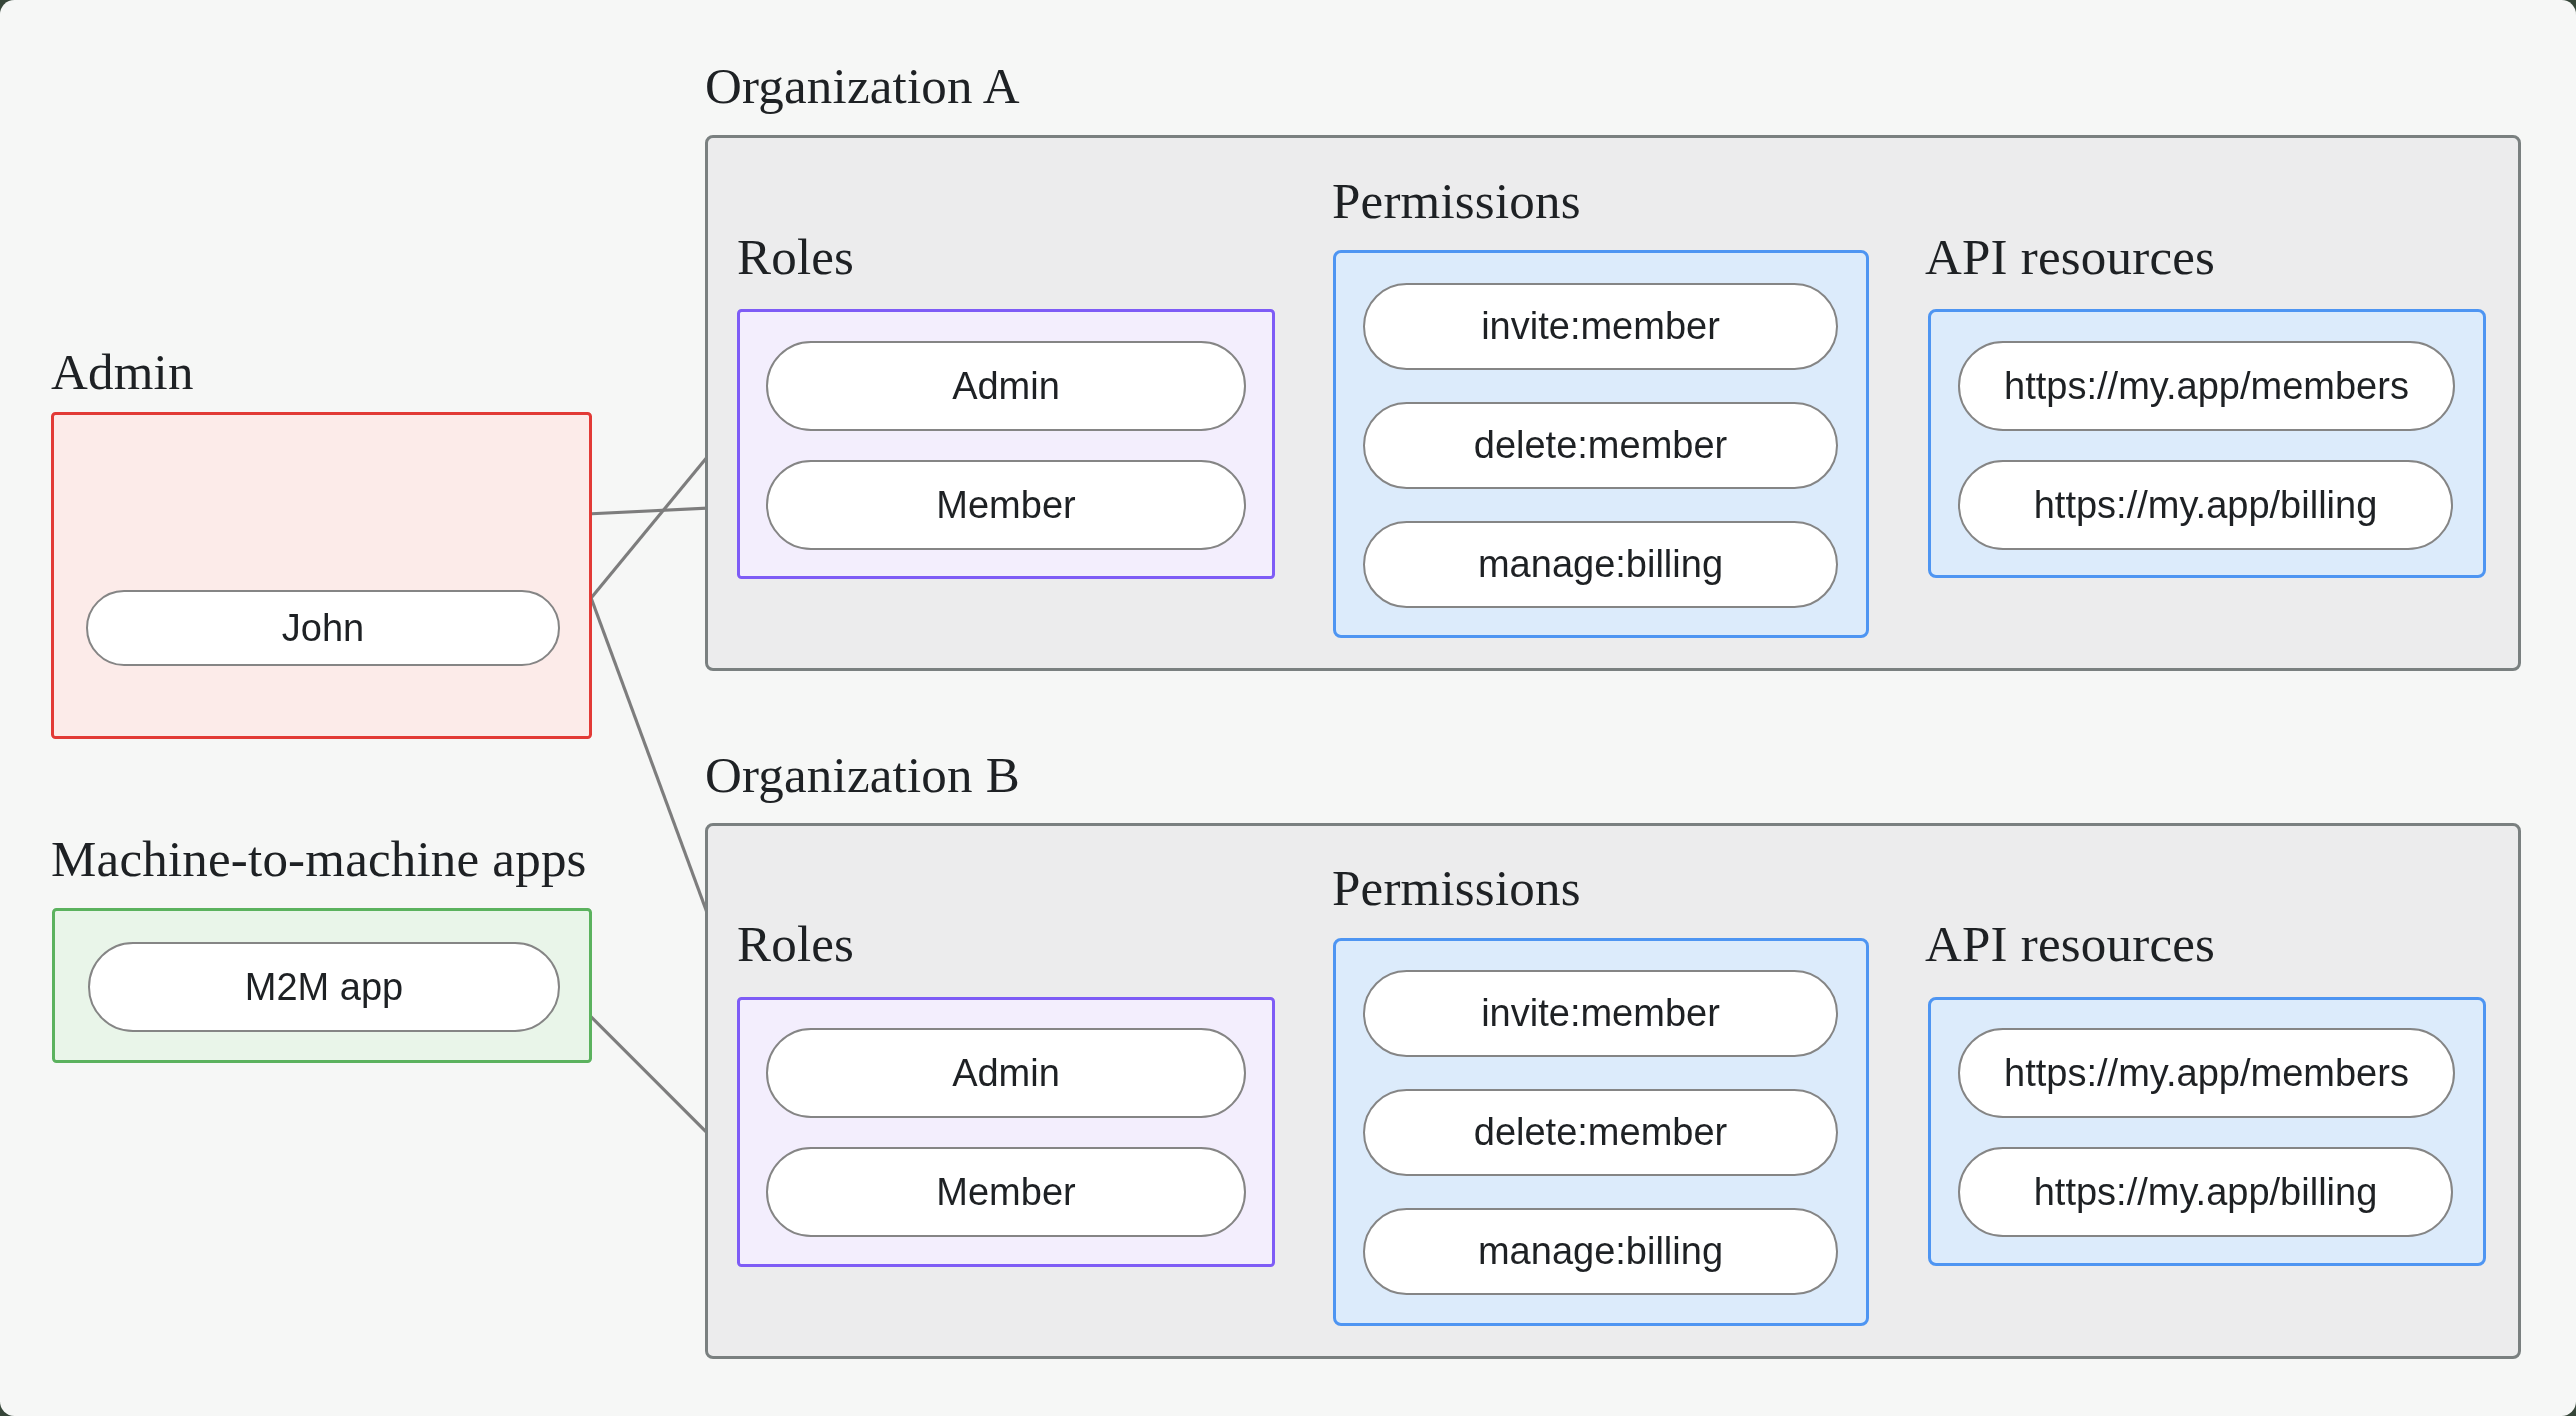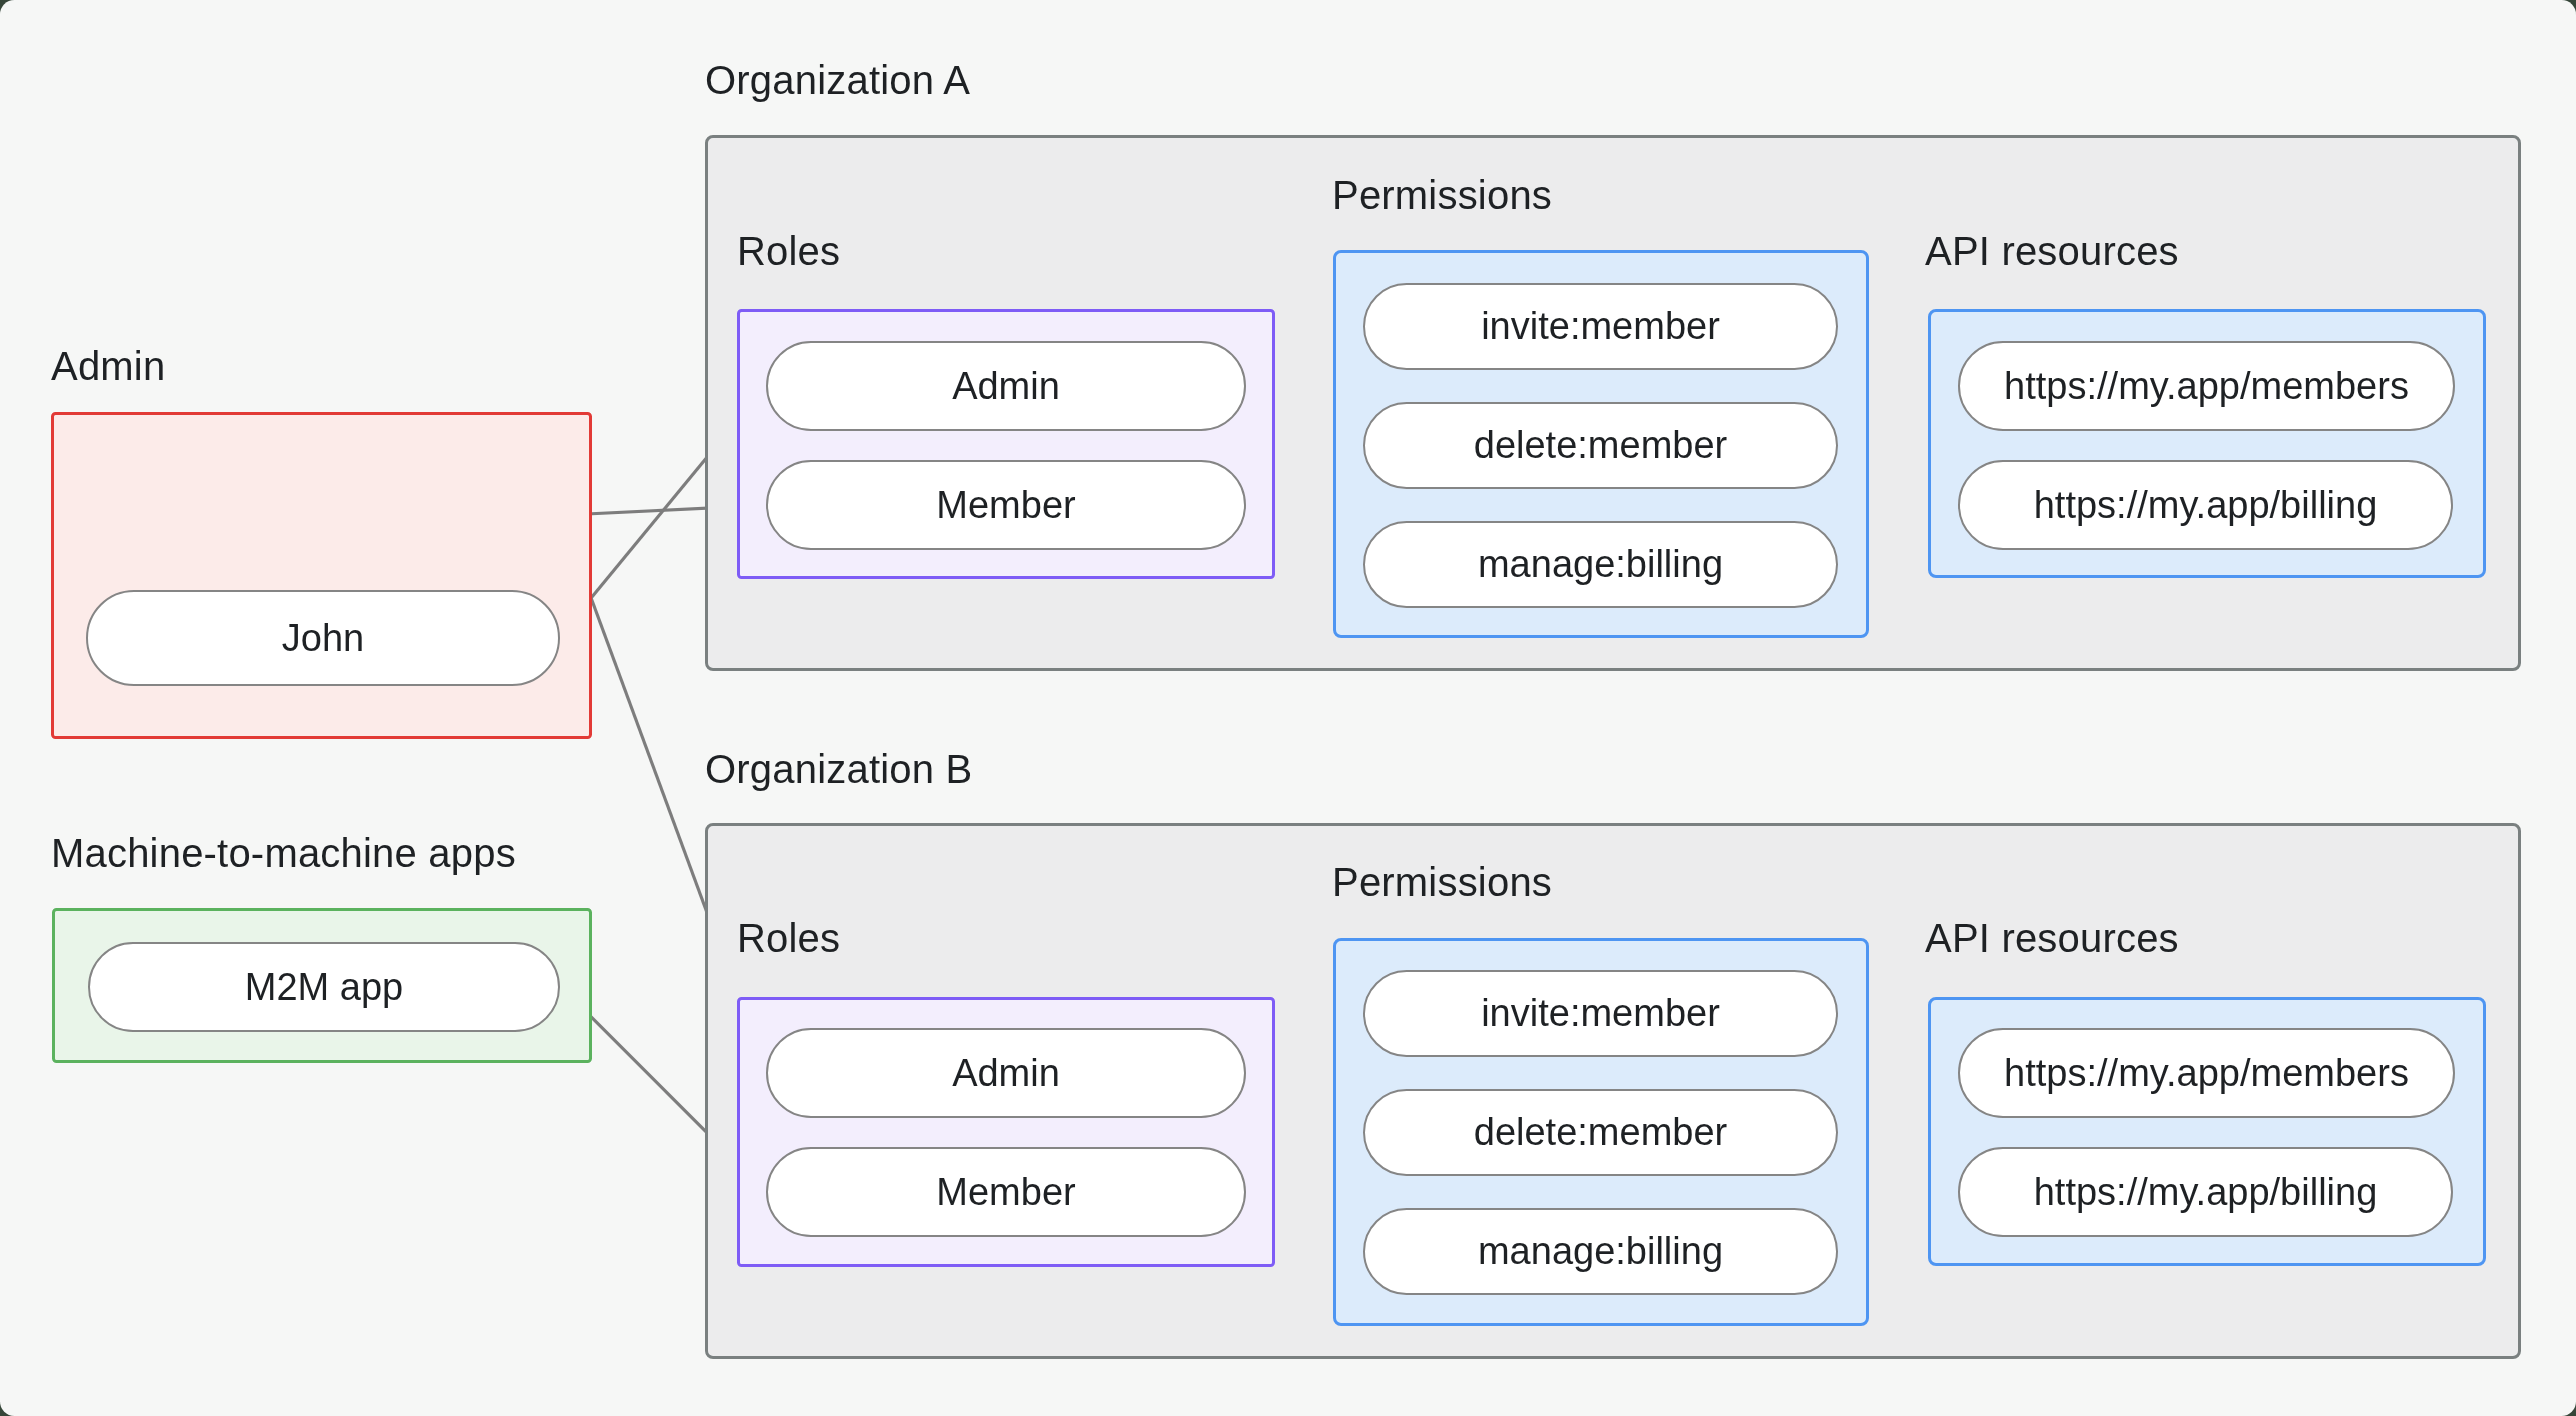--- a/index.html
+++ b/index.html
@@ -5,22 +5,22 @@
   html,body{margin:0;padding:0;background:#364639;}
   body{font-family:"Liberation Sans","DejaVu Sans",sans-serif;}
   .frame{
     position:relative;width:2576px;height:1416px;background:#f6f7f6;
     border-radius:14.4px;overflow:hidden;
   }
   .edges{position:absolute;left:0;top:0;pointer-events:none;}
   .edges line{stroke:#7d7d7d;stroke-width:3.5;}
   .edges circle{fill:#7d7d7d;stroke:none;}
   .glabel{
-    position:absolute;font-size:40px;line-height:1.1;color:#1e2124;
-    white-space:nowrap;letter-spacing:0.2px;
+    position:absolute;font-size:51px;line-height:1.1;color:#1e2124;
+    white-space:nowrap;letter-spacing:0.2px;font-family:Liberation Serif, serif;
   }
   .box{position:absolute;box-sizing:border-box;}
   .box.users-box{background:#fcebe9;border:3.6px solid #e23a36;border-radius:4.5px;}
   .box.m2m-box{background:#e9f5e9;border:3.6px solid #5bb25e;border-radius:4.5px;}
   .box.org-box{background:#ececed;border:3.6px solid #7a8080;border-radius:8px;}
   .box.roles-box{background:#f3eefd;border:3.6px solid #7e5cf6;border-radius:4.5px;}
   .box.blue-box{background:#dcebfb;border:3.6px solid #4e95f2;border-radius:8px;}
   .pill{
     position:absolute;box-sizing:border-box;background:#ffffff;
     border:2.7px solid #858585;border-radius:54px;
@@ -67,21 +67,21 @@
     <circle cx="850" cy="1323" r="11"></circle>
     <circle cx="1512" cy="1126" r="11"></circle>
     <circle cx="1512" cy="1257" r="11"></circle>
     <circle cx="1512" cy="1390" r="11"></circle>
     <circle cx="2172" cy="1191" r="11"></circle>
     <circle cx="2172" cy="1323" r="11"></circle>
   </svg>
 
   <div class="glabel" style="left:51px;top:344px">Admin</div>
   <div class="box users-box" style="left:51px;top:412px;width:541px;height:327px"></div>
-  <div class="pill" style="left:86px;top:590px;width:474px;height:96px">
+  <div class="pill" style="left:86px;top:590px;width:474px;height:76px">
     <span>John</span>
   </div>
 
   <div class="glabel" style="left:51px;top:831px">Machine-to-machine apps</div>
   <div class="box m2m-box" style="left:52px;top:908px;width:540px;height:155px"></div>
   <div class="pill" style="left:88px;top:942px;width:472px;height:90px">
     <span>M2M app</span>
   </div>
 
   <div class="glabel" style="left:705px;top:58px">Organization A</div>

